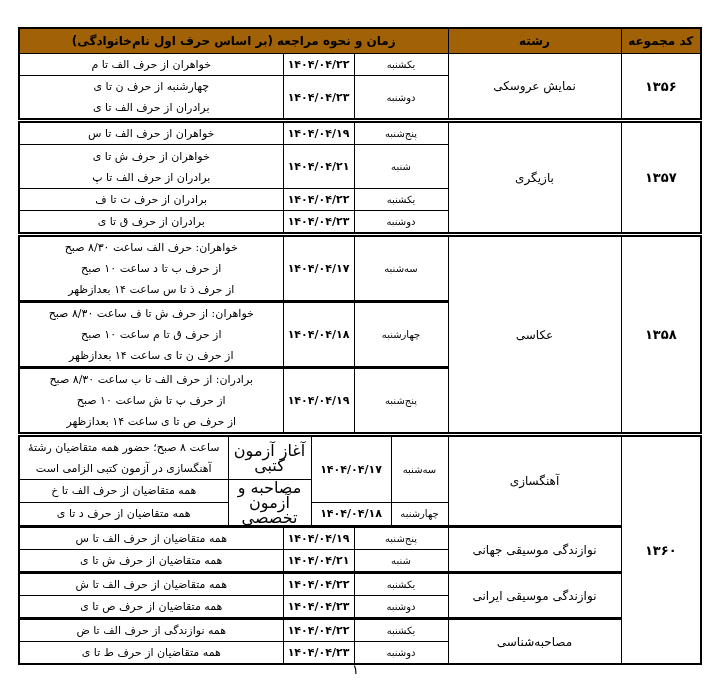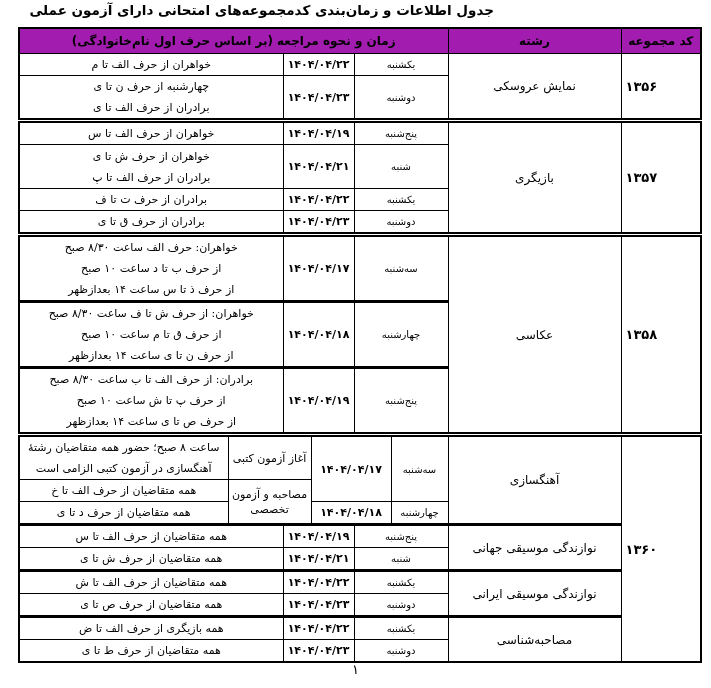--- a/index.html
+++ b/index.html
@@ -18,45 +18,44 @@
   table.sched {
     position:absolute; top:27px; left:18px; width:684px;
     border-collapse:collapse; table-layout:fixed;
     border:2px solid #000; direction:rtl;
   }
   td {
     border:1px solid #000; padding:0 4px; font-size:11px;
     vertical-align:middle; overflow:hidden; word-wrap:break-word;
   }
   tr.hdr td {
-    background:#a21caf; font-weight:bold; font-size:12px;
+    background:#a16207; font-weight:bold; font-size:12px;
     text-align:center; height:24px; line-height:15px;
   }
-  .code  { font-weight:bold; font-size:13px; text-align:left; }
+  .code  { font-weight:bold; font-size:13px; text-align:center; }
   .field { font-weight:normal; font-size:12px; text-align:center; line-height:16px; }
   .day   { text-align:center; font-size:10px; }
   .date  { text-align:center; font-weight:bold; font-size:11px; white-space:nowrap; padding:4px 1px; }
-  .exam  { text-align:center; font-size:11px; line-height:15px; padding:0 2px; }
+  .exam  { text-align:center; font-size:16px; line-height:15px; padding:0 2px; }
   .desc  { text-align:center; }
   .desc div { line-height:21px; white-space:nowrap; }
   tr.sec td { border-top:5px double #000; }
   tr.grp td { border-top:3px solid #000;margin-top:14px; }
   .h1 { height:22px; } .h2 { height:44px; } .h3 { height:65px; }
 
   .page-num {
     position:absolute; top:662px; left:0; width:711px;
     text-align:center; font-size:13px;
   }
 </style>
 </head>
 <body>
 
 <div class="page">
 
-  <div class="doc-title">جدول اطلاعات و زمان‌بندی کدمجموعه‌های امتحانی دارای آزمون عملی</div>
 
   <table class="sched">
     <colgroup>
       <col style="width:80px">
         <col style="width:173px">
         <col style="width:57px">
         <col style="width:37px">
       <col style="width:43px">
         <col style="width:28px">
         <col style="width:55px">
@@ -205,21 +204,21 @@
       <td class="desc" colspan="2">
             <div>همه متقاضیان از حرف ص تا ی</div>
           </td>
     </tr>
 
     <tr class="grp h1">
       <td class="field" rowspan="2">مصاحبه‌شناسی</td>
       <td class="day" colspan="2">یکشنبه</td>
       <td class="date" colspan="2">۱۴۰۴/۰۴/۲۲</td>
       <td class="desc" colspan="2">
-            <div>همه بازیگری از حرف الف تا ض</div>
+            <div>همه نوازندگی از حرف الف تا ض</div>
           </td>
     </tr>
     <tr class="h1">
       <td class="day" colspan="2">دوشنبه</td>
       <td class="date" colspan="2">۱۴۰۴/۰۴/۲۳</td>
       <td class="desc" colspan="2">
             <div>همه متقاضیان از حرف ط تا ی</div>
           </td>
     </tr>
   </tbody>

